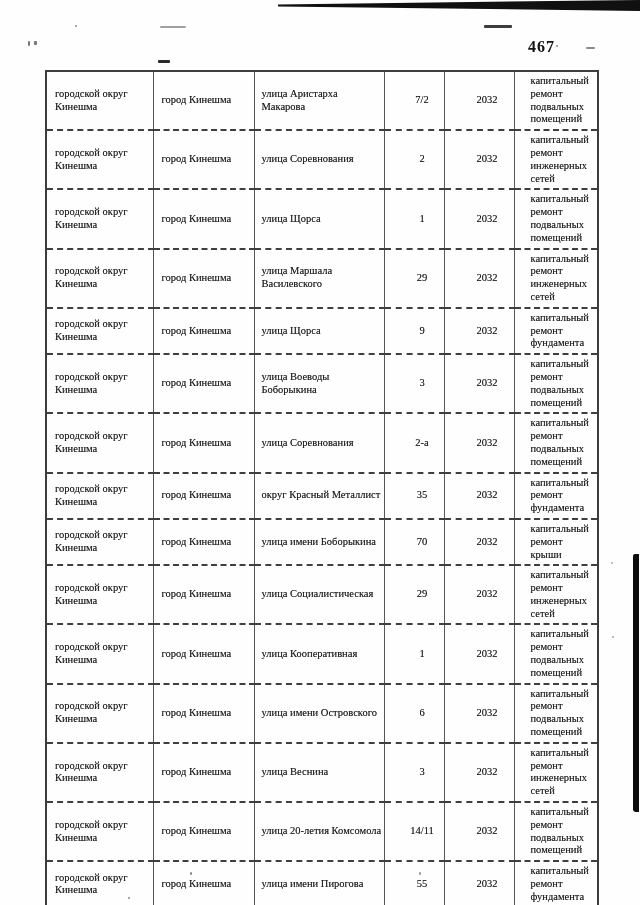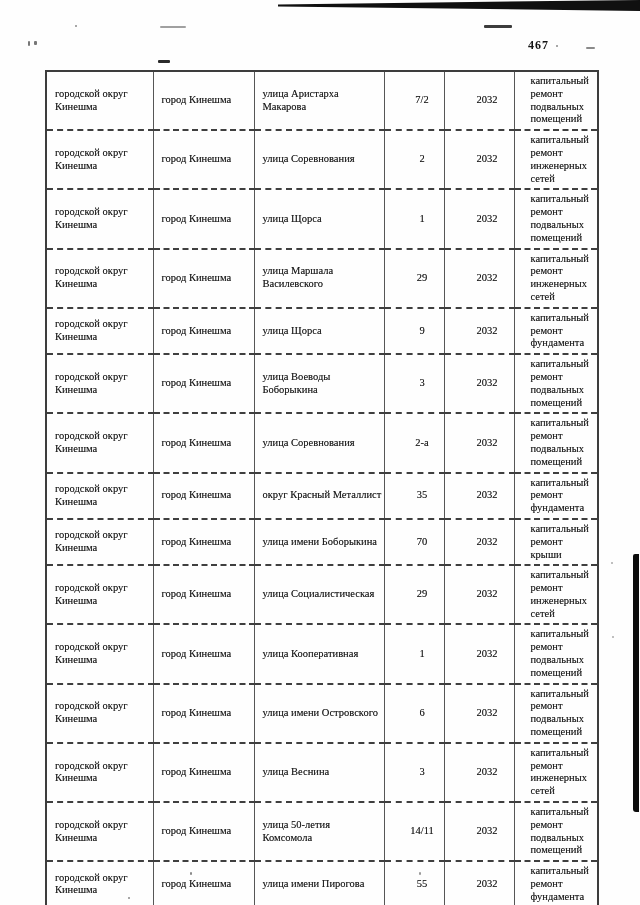--- a/index.html
+++ b/index.html
@@ -7,21 +7,21 @@
     position:relative;
     width:640px;height:905px;
     background:#fefefe;
     overflow:hidden;
     font-family:"Liberation Serif", serif;
     color:#1b1b1b;
   }
   
   .page-number{
     position:absolute;top:38px;left:528px;
-    font-size:12px;font-weight:600;letter-spacing:1px;
+    font-size:16px;font-weight:600;letter-spacing:1px;
     color:#141414;
   }
   
   table.doc-table{
     position:absolute;left:45px;top:70px;
     width:552px;
     border-collapse:collapse;
     table-layout:fixed;
     border:2px solid #3d3d3d;
   }
@@ -35,21 +35,21 @@
     border-top:2px dashed #3f3f3f;
     border-left:1px solid #565656;
     font-size:10.5px;
     line-height:1.22;
     vertical-align:middle;
     padding:3px 2px 3px 8px;
     white-space:pre-line;
     color:#1c1c1c;
     text-shadow:0 0 0.5px rgba(20,20,20,0.55);
   }
-  td.cell-street{}
+  td.cell-street{padding-left:7px;}
   td.cell-house,td.cell-year{text-align:center;padding-left:18px;}
   td.cell-work{padding-left:16px;}
   
   .artifact{position:absolute;}
   .top-streak{
     top:0;left:278px;width:362px;height:11px;
     background:#101010;
     clip-path:polygon(0 40%, 100% 0, 100% 100%, 0 58%);
   }
   .right-bar{
@@ -242,21 +242,21 @@
       <td class="cell-year">2032</td>
       <td class="cell-work">капитальный
 ремонт
 инженерных
 сетей</td>
     </tr>
         <tr>
       <td class="cell-municipality">городской округ
 Кинешма</td>
       <td class="cell-city">город Кинешма</td>
-      <td class="cell-street">улица 50-летия Комсомола</td>
+      <td class="cell-street">улица 20-летия Комсомола</td>
       <td class="cell-house">14/11</td>
       <td class="cell-year">2032</td>
       <td class="cell-work">капитальный
 ремонт
 подвальных
 помещений</td>
     </tr>
         <tr>
       <td class="cell-municipality">городской округ
 Кинешма</td>

